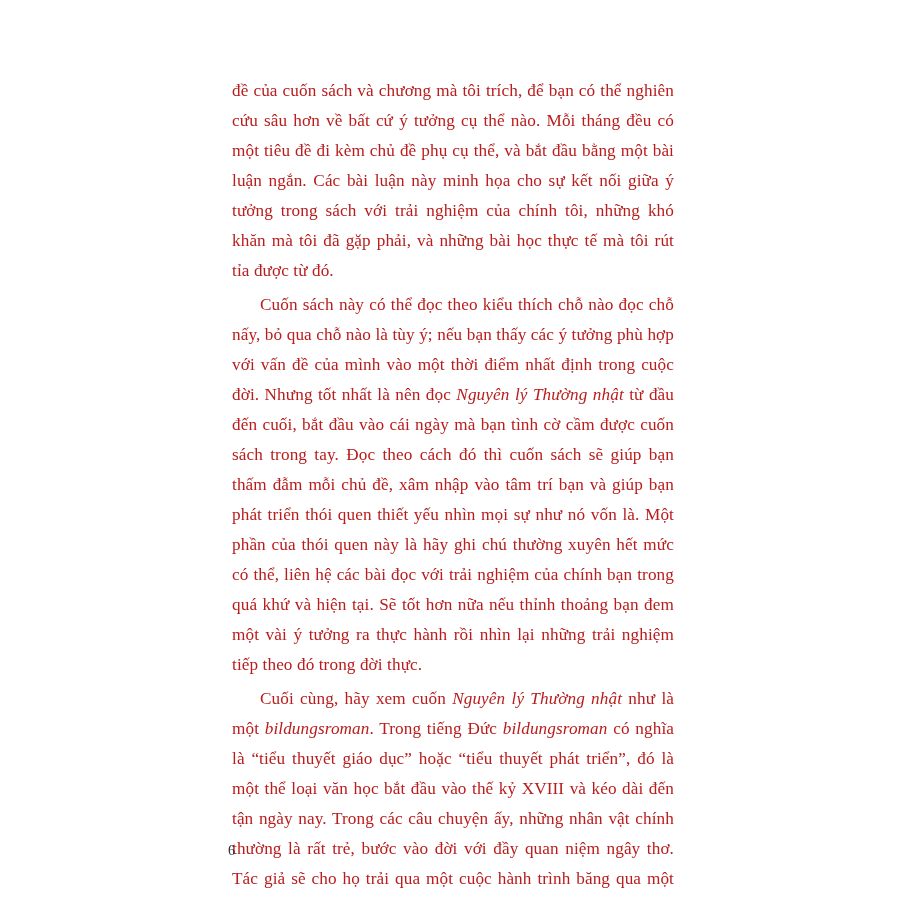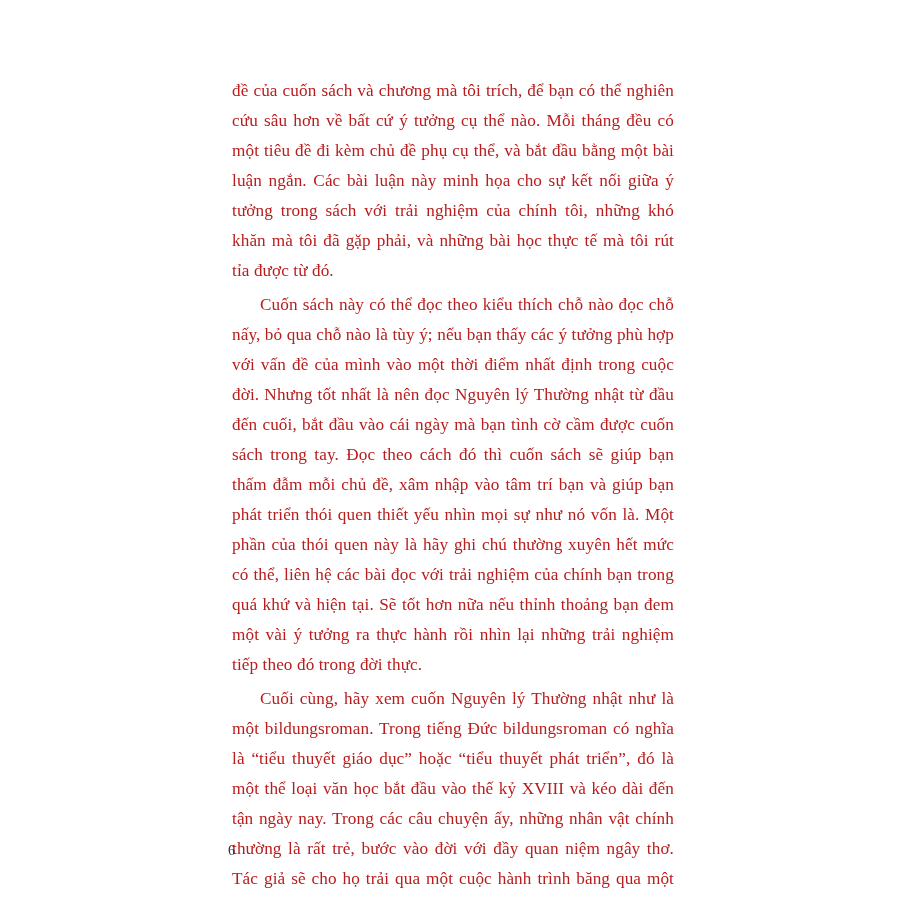--- a/index.html
+++ b/index.html
@@ -35,20 +35,21 @@
     letter-spacing: 0.1px;
     color: #b91c1c;
   }
   p.para + p.para {
     margin-top: 0;
   }
   p.indent {
     text-indent: 28px;
   }
   .it {
+    font-style: italic;
   }
   .folio {
     position: absolute;
     left: 228px;
     top: 843px;
     font-size: 14px;
     color: #2b2b2b;
     font-family: "Liberation Serif", serif;
   }
 </style>

